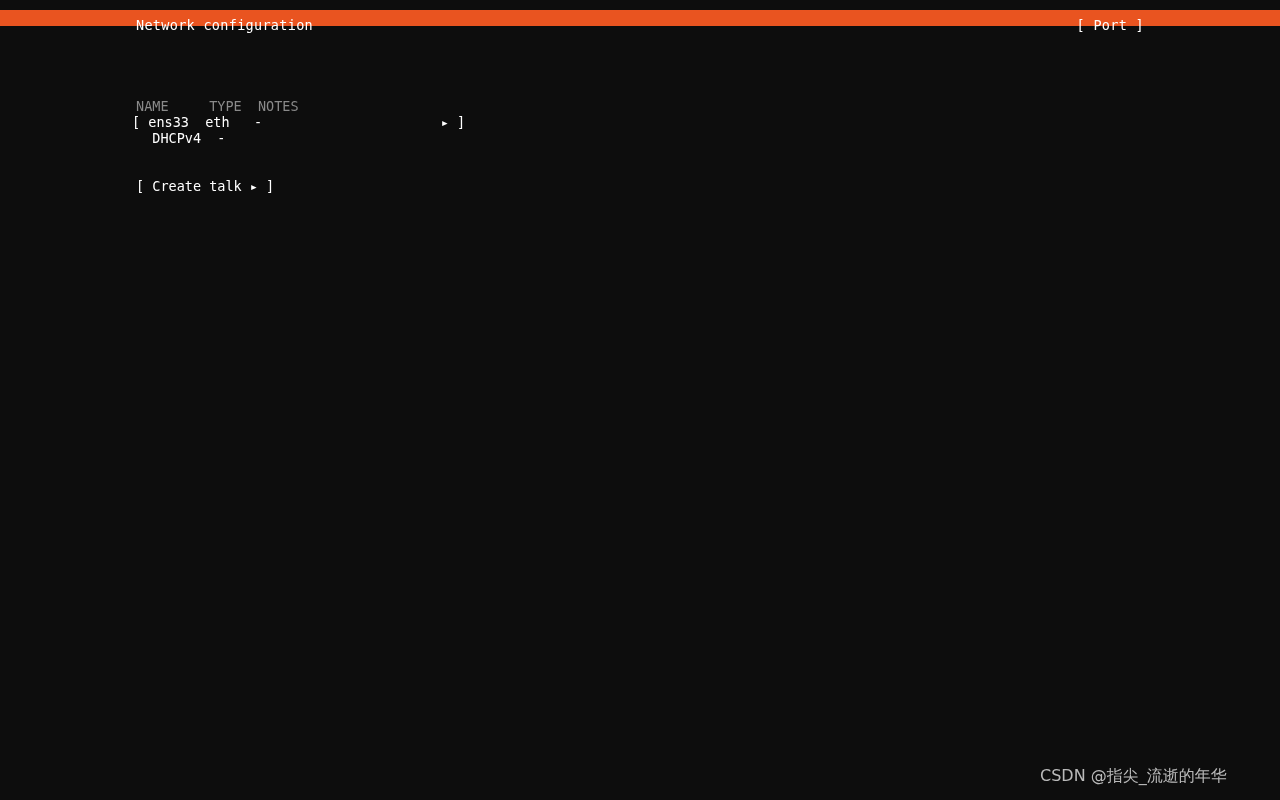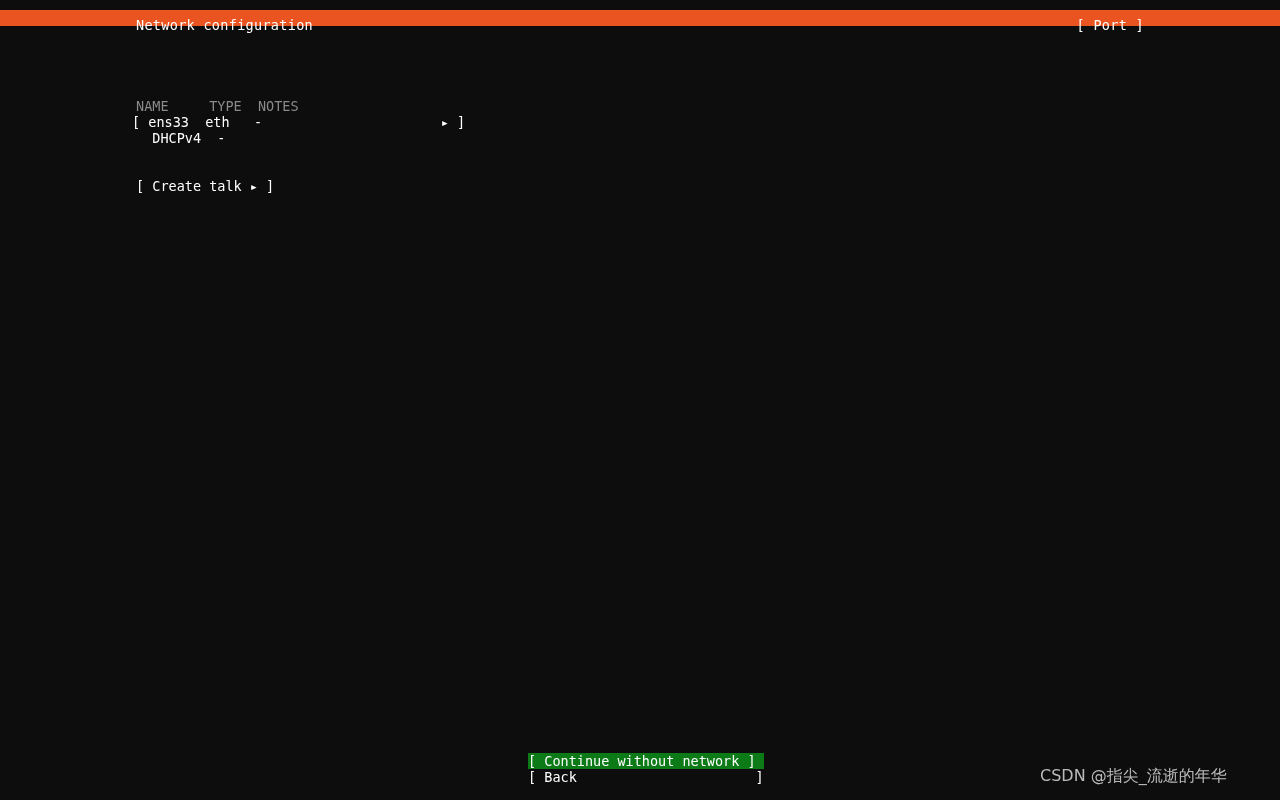--- a/index.html
+++ b/index.html
@@ -154,20 +154,16 @@
   <div class="table-head">NAME     TYPE  NOTES</div>
 
   <div class="iface-row"><span>[ ens33  eth   -                      ▸ ]</span></div>
 
   <div class="iface-sub">  DHCPv4  -</div>
 
 
   <div class="create-bond">[ Create talk ▸ ]</div>
 
 
-  <div class="buttons">
-    <span class="btn selected">[ Continue without network ]</span>
-    <span class="btn">[ Back                      ]</span>
-  </div>
 
   <div class="watermark">CSDN @指尖_流逝的年华</div>
 
 </div>
 
 </body></html>

